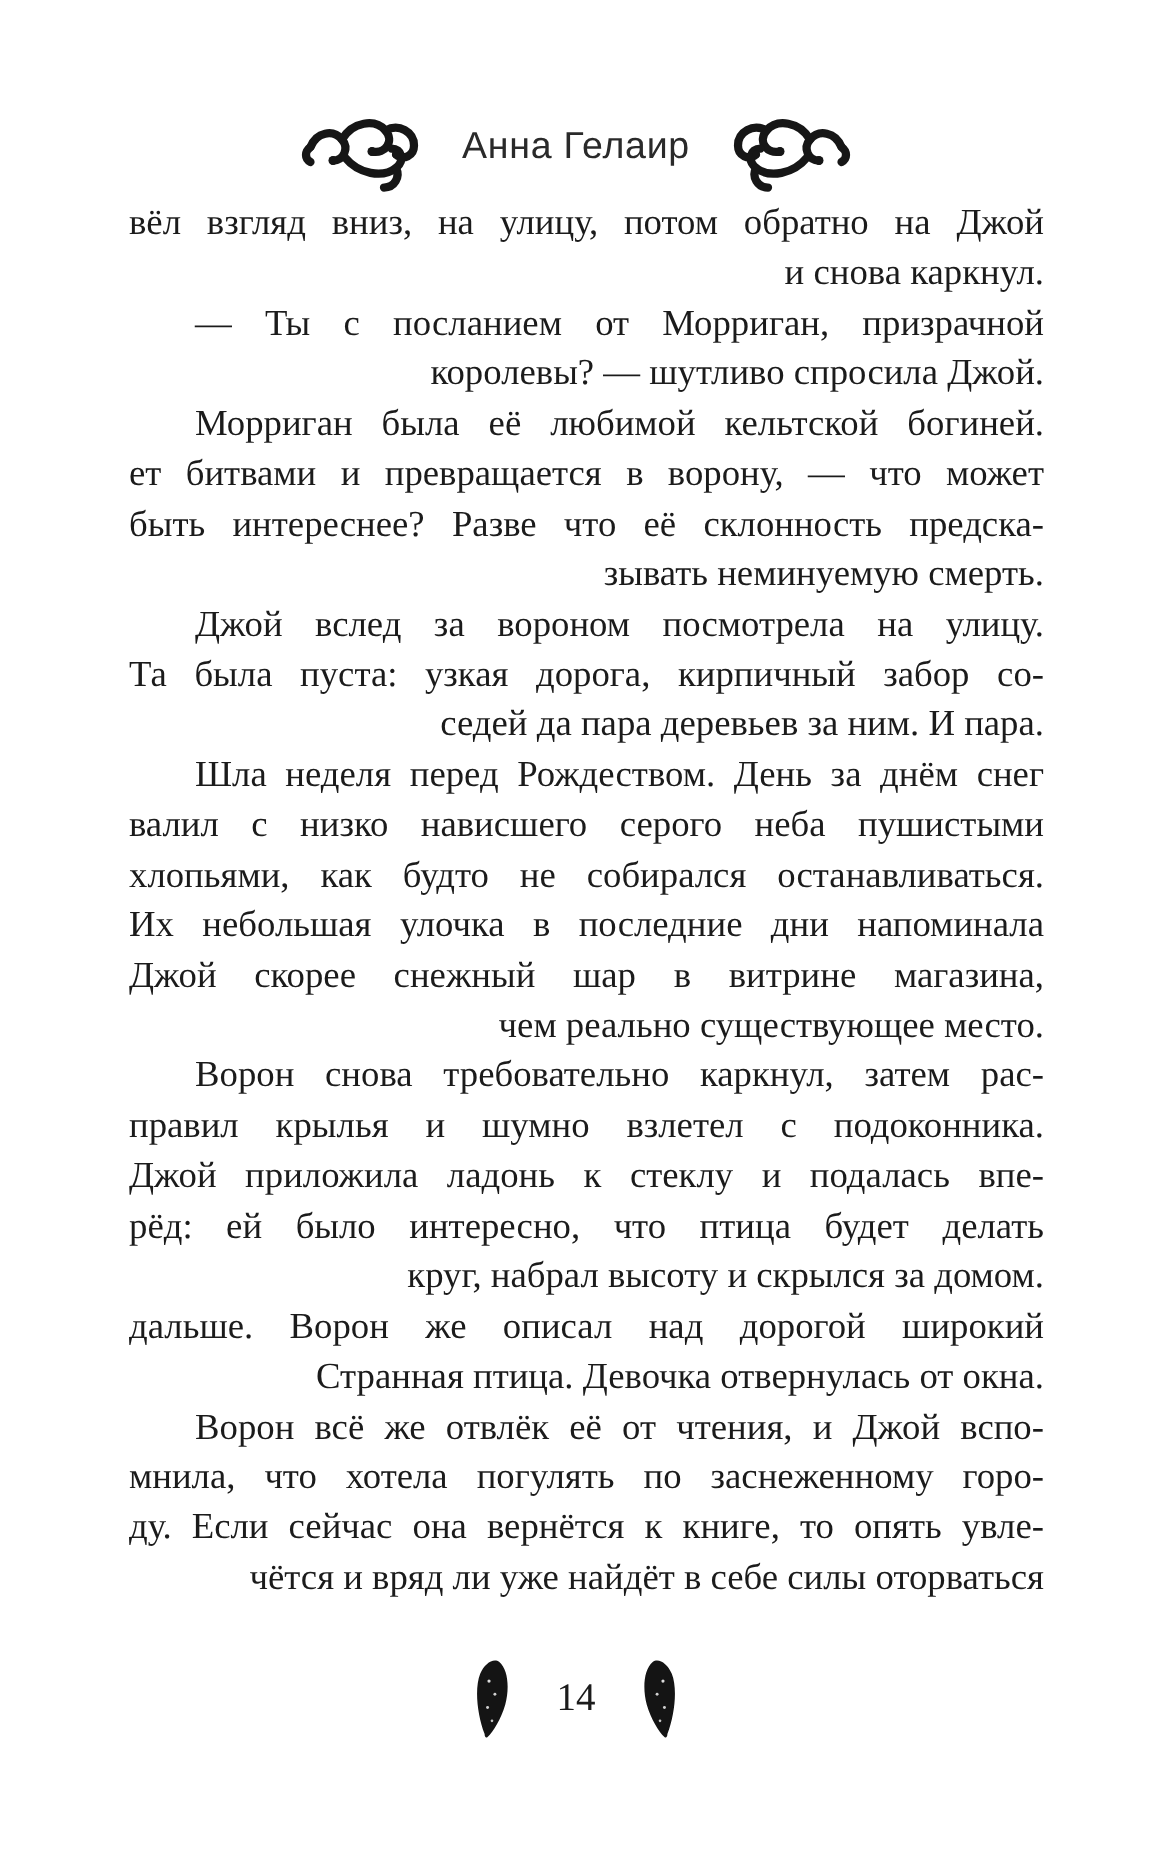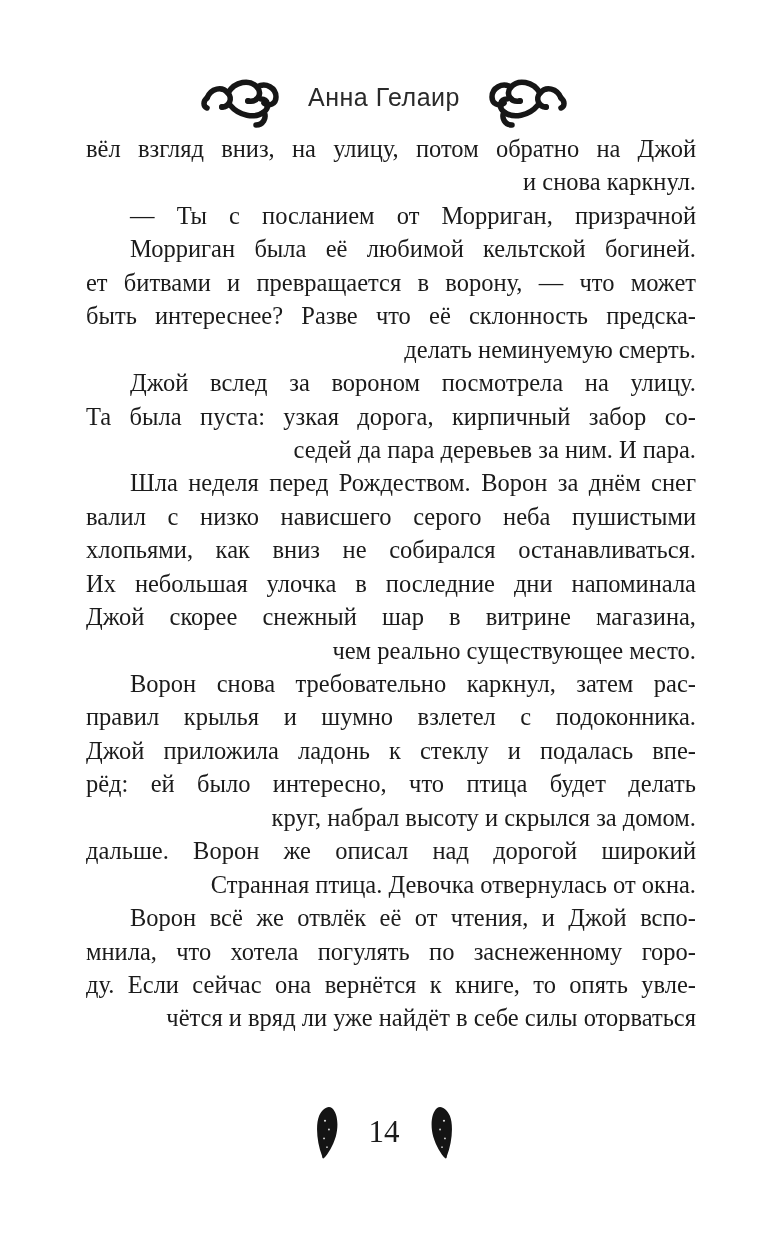--- a/index.html
+++ b/index.html
@@ -62,21 +62,21 @@
     height: 56px;
     display: flex;
     justify-content: center;
     align-items: center;
     gap: 30px;
   }
   .wing { width: 26px; height: 53px; flex: 0 0 auto; }
   .wing.mirrored { transform: scaleX(-1); }
   .page-number {
     font-family: "Liberation Serif", "DejaVu Serif", serif;
-    font-size: 31px;
+    font-size: 26px;
     color: #1b1b1b;
     min-width: 28px;
     text-align: center;
   }
 </style>
 </head>
 <body>
 
 <div class="page">
 
@@ -116,36 +116,37 @@
     </svg>
   </div>
 
   <div class="text-block" id="text-block">
       <div>
         <div class="line just">вёл взгляд вниз, на улицу, потом обратно на Джой</div>
         <div class="line last">и снова каркнул.</div>
       </div>
       <div>
         <div class="line just indent">— Ты с посланием от Морриган, призрачной</div>
+        <div class="line last">королевы? — шутливо спросила Джой.</div>
       </div>
       <div>
         <div class="line just indent">Морриган была её любимой кельтской богиней.</div>
         <div class="line just">ет битвами и превращается в ворону, — что может</div>
         <div class="line just">быть интереснее? Разве что её склонность предска-</div>
-        <div class="line last">делать неминуемую смерть.</div>
+        <div class="line last">зывать неминуемую смерть.</div>
       </div>
       <div>
         <div class="line just indent">Джой вслед за вороном посмотрела на улицу.</div>
         <div class="line just">Та была пуста: узкая дорога, кирпичный забор со-</div>
         <div class="line last">седей да пара деревьев за ним. И пара.</div>
       </div>
       <div>
-        <div class="line just indent">Шла неделя перед Рождеством. Ворон за днём снег</div>
+        <div class="line just indent">Шла неделя перед Рождеством. День за днём снег</div>
         <div class="line just">валил с низко нависшего серого неба пушистыми</div>
-        <div class="line just">хлопьями, как вниз не собирался останавливаться.</div>
+        <div class="line just">хлопьями, как будто не собирался останавливаться.</div>
         <div class="line just">Их небольшая улочка в последние дни напоминала</div>
         <div class="line just">Джой скорее снежный шар в витрине магазина,</div>
         <div class="line last">чем реально существующее место.</div>
       </div>
       <div>
         <div class="line just indent">Ворон снова требовательно каркнул, затем рас-</div>
         <div class="line just">правил крылья и шумно взлетел с подоконника.</div>
         <div class="line just">Джой приложила ладонь к стеклу и подалась впе-</div>
         <div class="line just">рёд: ей было интересно, что птица будет делать</div>
         <div class="line last">круг, набрал высоту и скрылся за домом.</div>

